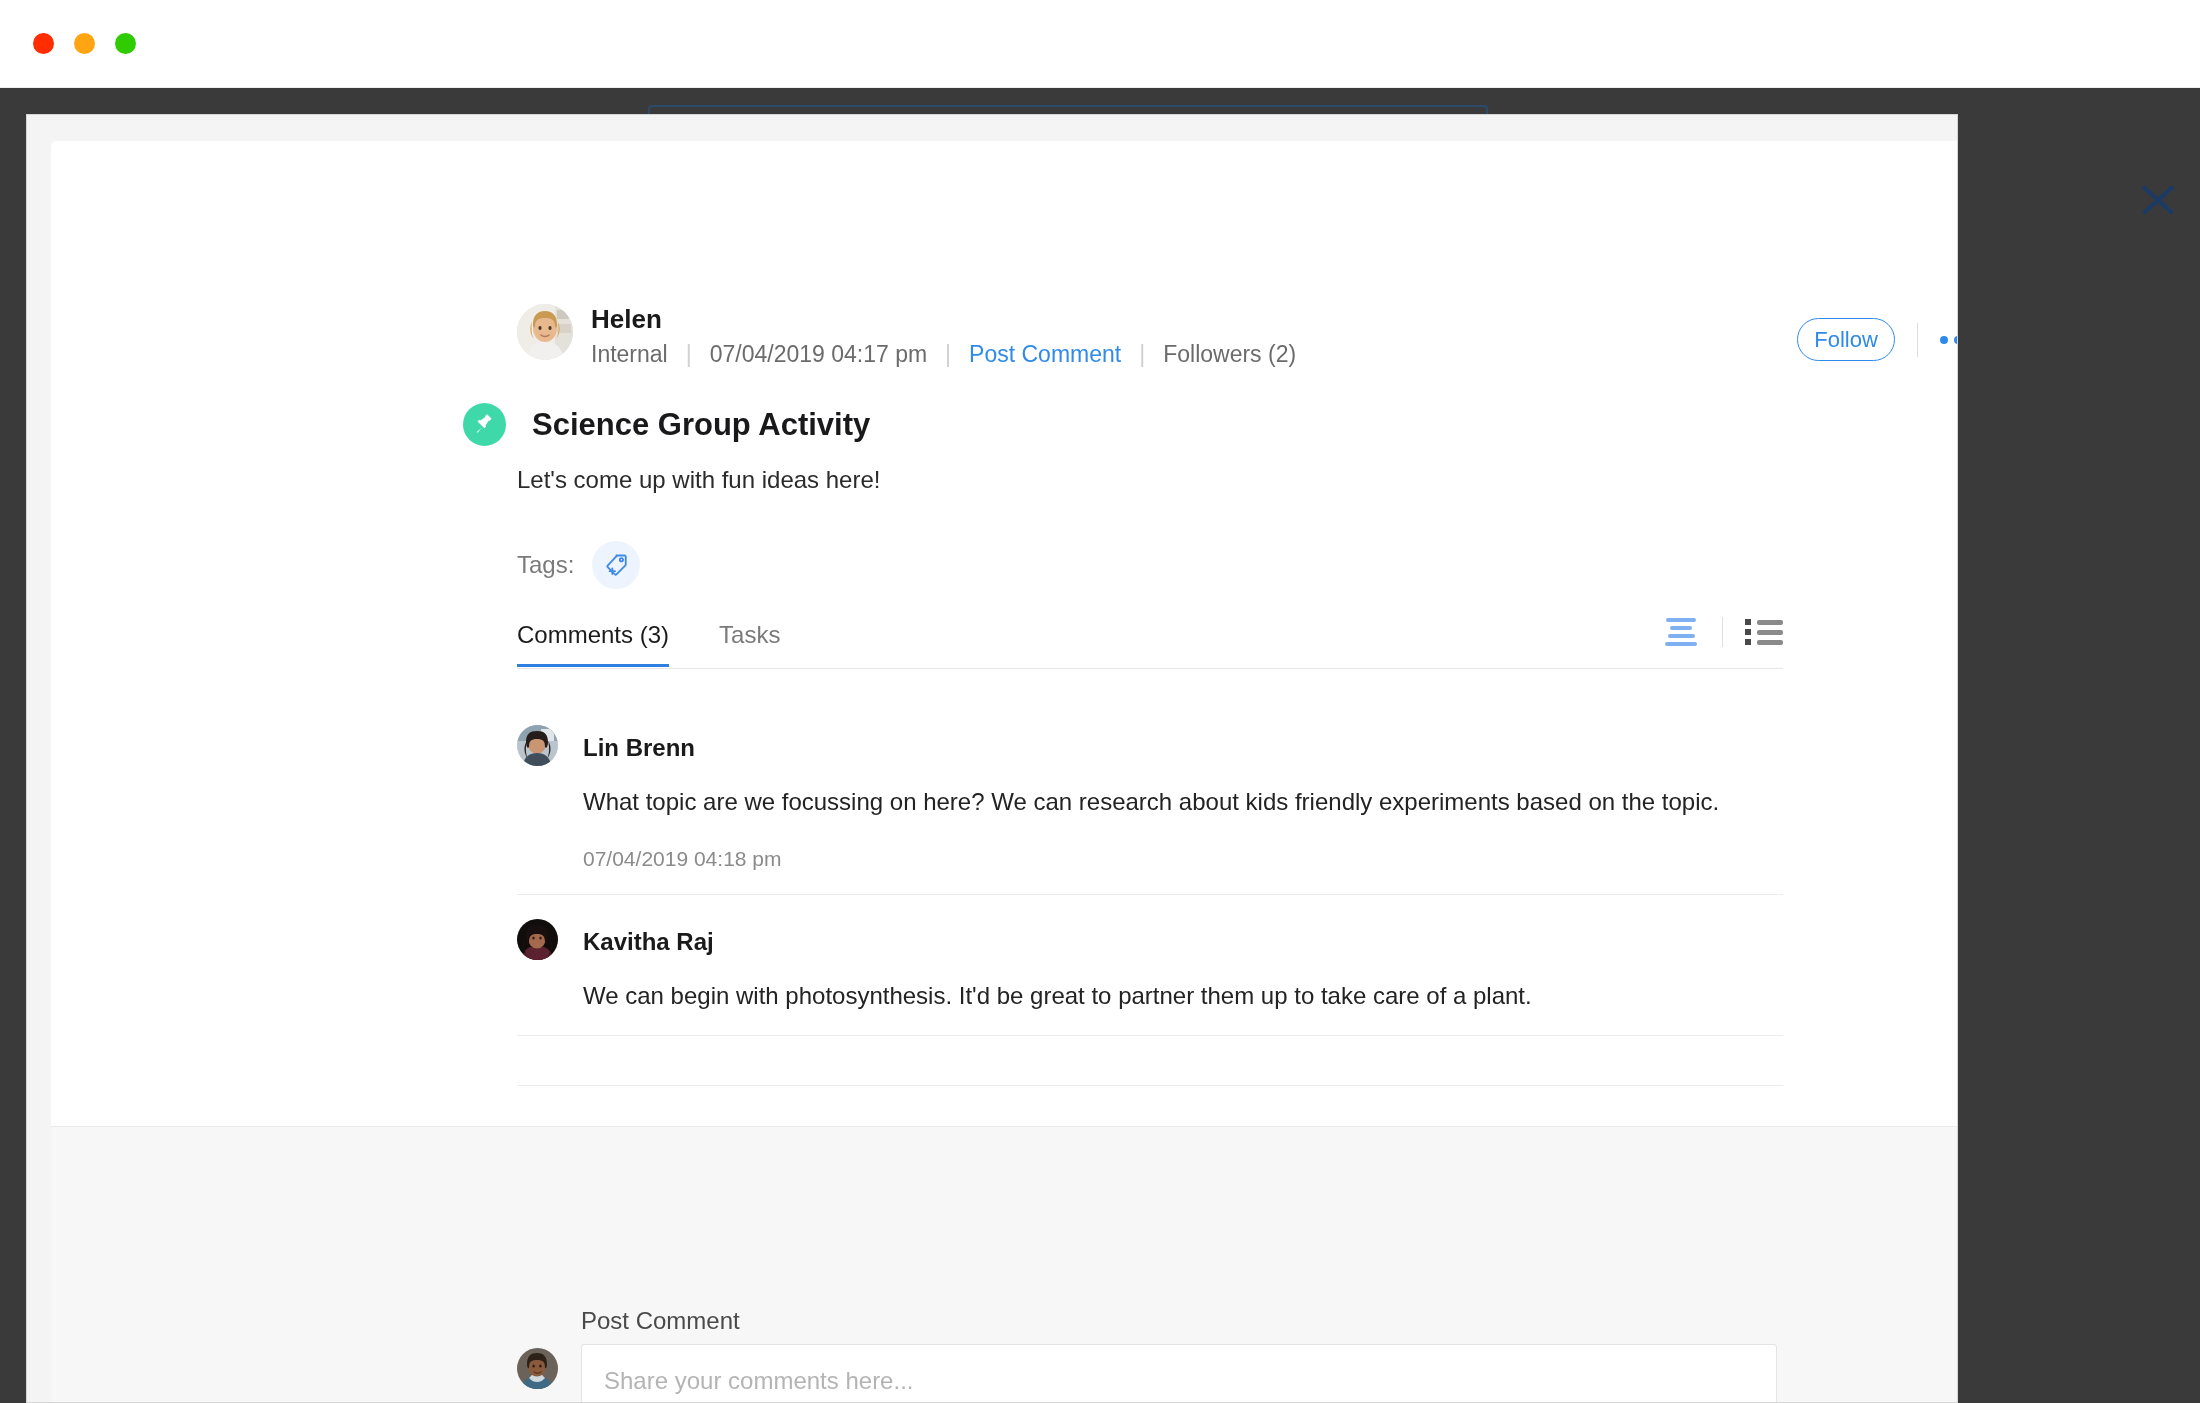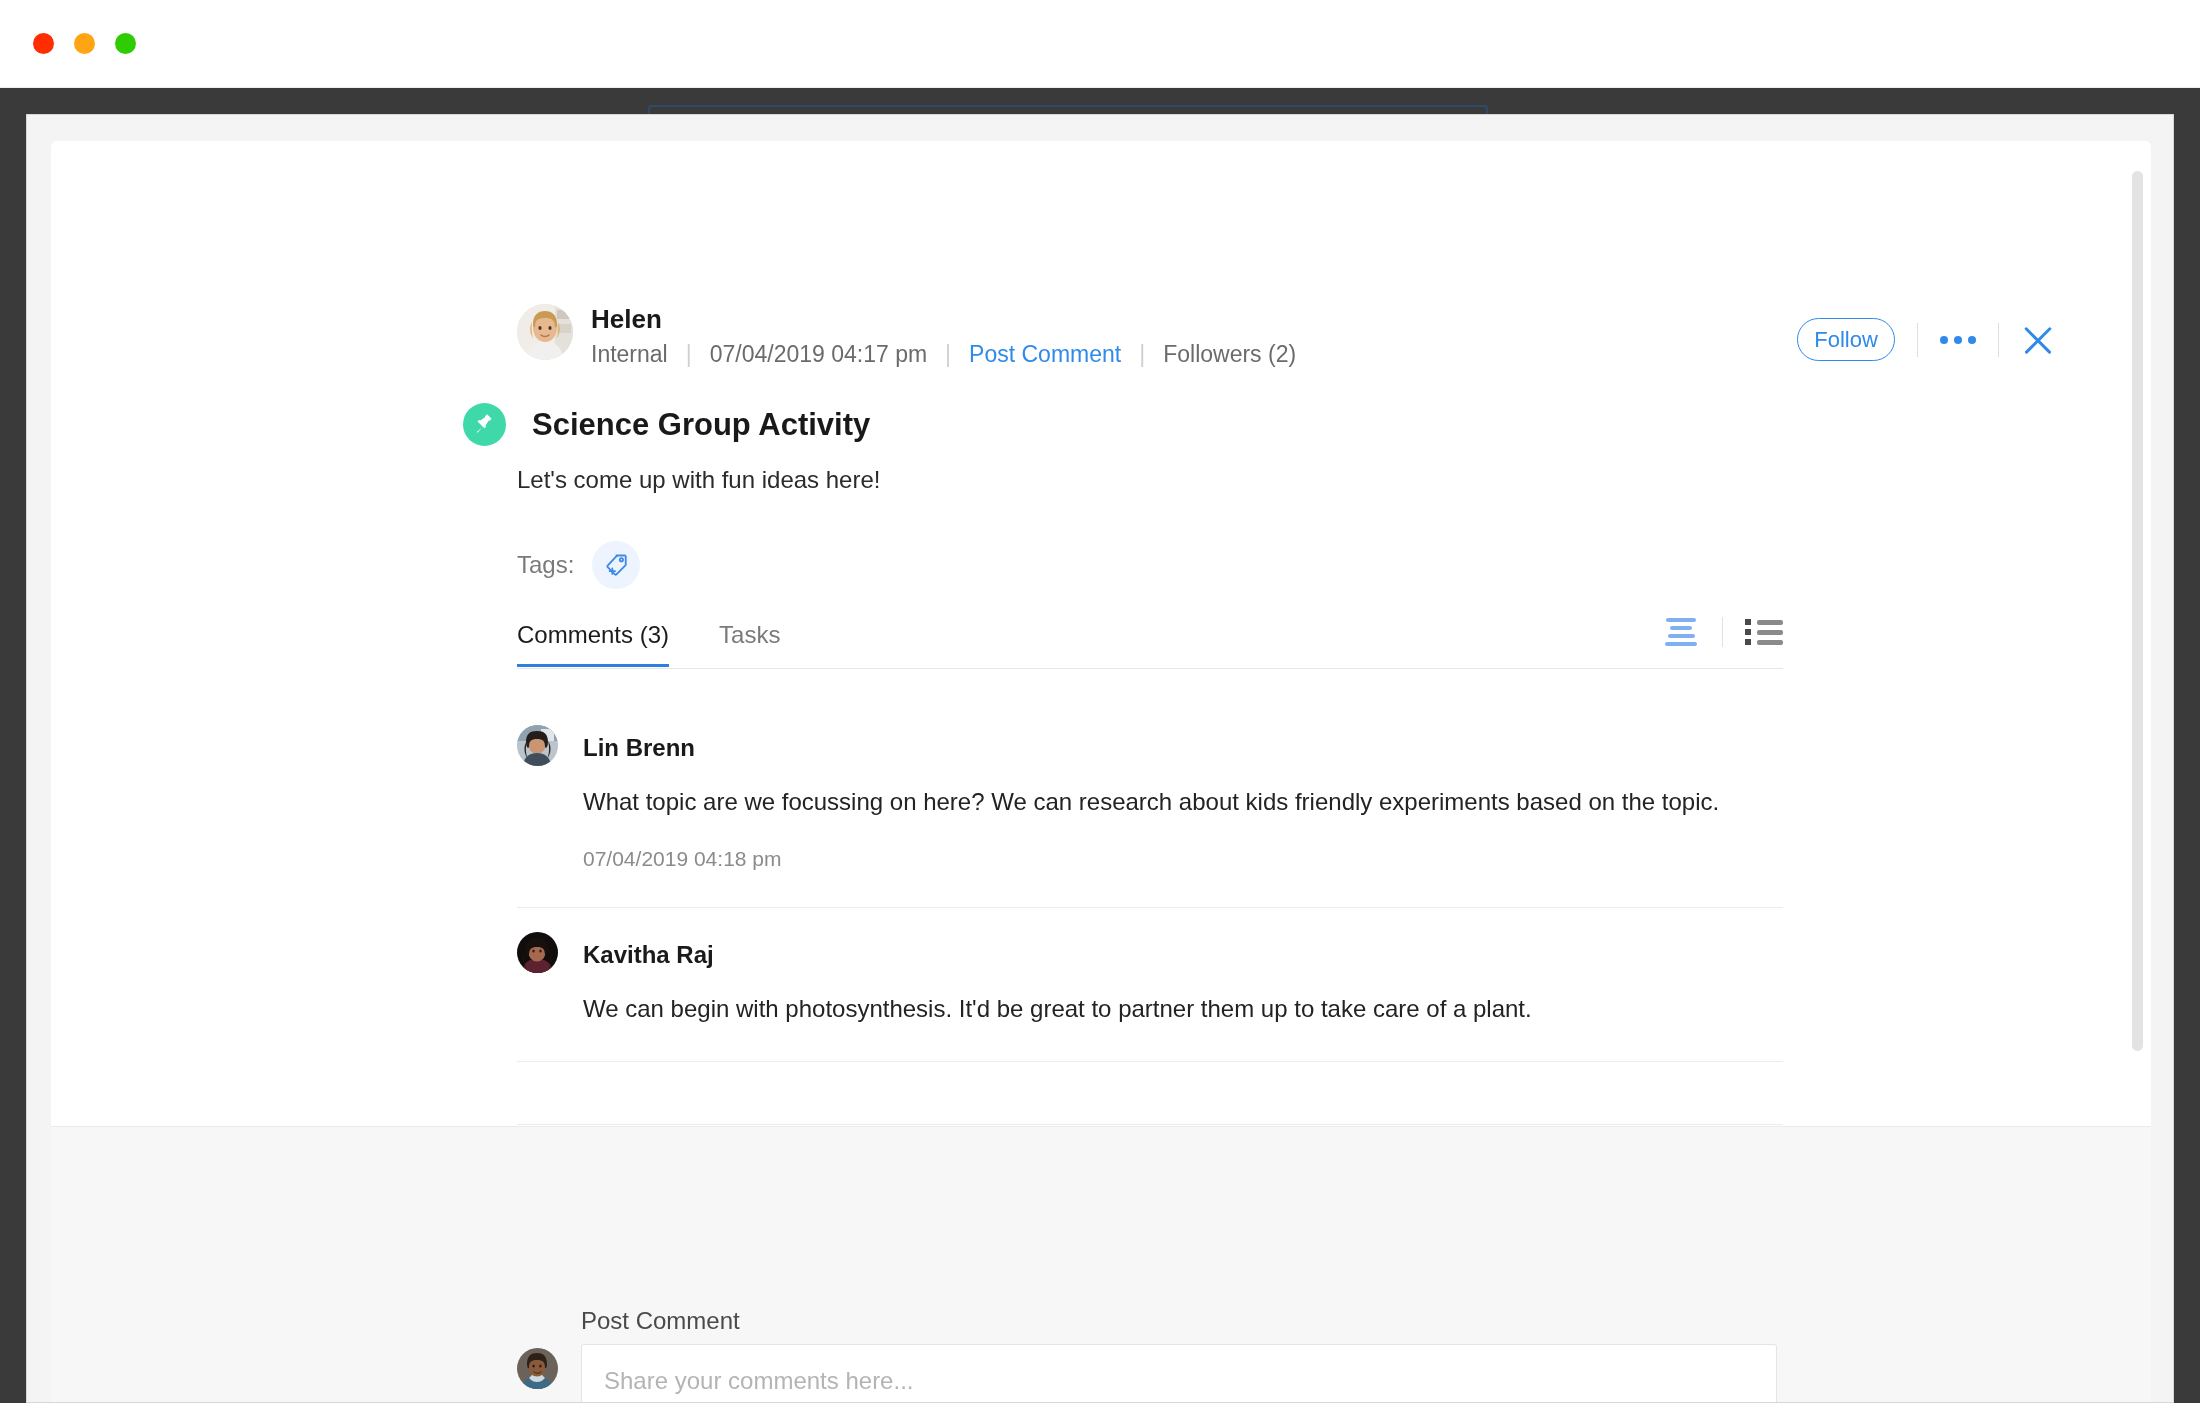--- a/index.html
+++ b/index.html
@@ -70,21 +70,21 @@
   .bd-close span {
     position: absolute; left: 0; top: 18px; width: 40px; height: 3.5px;
     background: #1b3câ; background: #1b3a66; border-radius: 2px;
   }
   .bd-close span:first-child { transform: rotate(42deg); }
   .bd-close span:last-child { transform: rotate(-42deg); }
 
   
   .modal-frame {
     position: absolute; left: 26px; top: 114px;
-    width: 2148px; height: 1289px;
+    width: 1932px; height: 1289px;
     background: #f4f4f4;
     border: 1px solid #d6d6d6;
     overflow: hidden;
   }
   .modal-inner {
     position: absolute; left: 24px; top: 26px;
     width: 2100px; height: 1270px;
     background: #ffffff;
     border-radius: 6px 6px 0 0;
     overflow: hidden;
@@ -180,21 +180,21 @@
   }
   .vi { width: 38px; height: 30px; display: flex; flex-direction: column; justify-content: center; gap: 4px; }
   .vi.align i { height: 4px; border-radius: 2px; background: #7fb0f2; display: block; margin: 0 auto; }
   .vi-sep { width: 1px; height: 30px; background: #e0e0e0; margin: 0 22px; }
   .vi.list .li-row { display: flex; align-items: center; gap: 6px; }
   .vi.list .bullet { width: 6px; height: 6px; background: #4a4a4a; display: block; }
   .vi.list .bar { height: 5px; border-radius: 2px; background: #8a8a8a; display: block; flex: 1; }
 
   
   .comments { position: absolute; left: 466px; top: 560px; width: 1266px; }
-  .comment { position: relative; padding: 26px 0 36px 0; border-bottom: 1px solid #ececec; }
+  .comment { position: relative; padding: 26px 0 23px 0; border-bottom: 1px solid #ececec; }
   .c-avatar { position: absolute; left: 0; top: 24px; width: 41px; height: 41px; }
   .c-name {
     margin-left: 66px; font-size: 24px; font-weight: bold; color: #1a1a1a; line-height: 41px;
   }
   .c-body { margin-left: 66px; margin-top: 17px; font-size: 24px; color: #232323; line-height: 1.4; }
   .c-time { margin-left: 66px; margin-top: 28px; font-size: 21px; color: #8b8b8b; }
 
   
   .footer {
     position: absolute; left: 0; top: 985px; width: 2100px; height: 285px;

